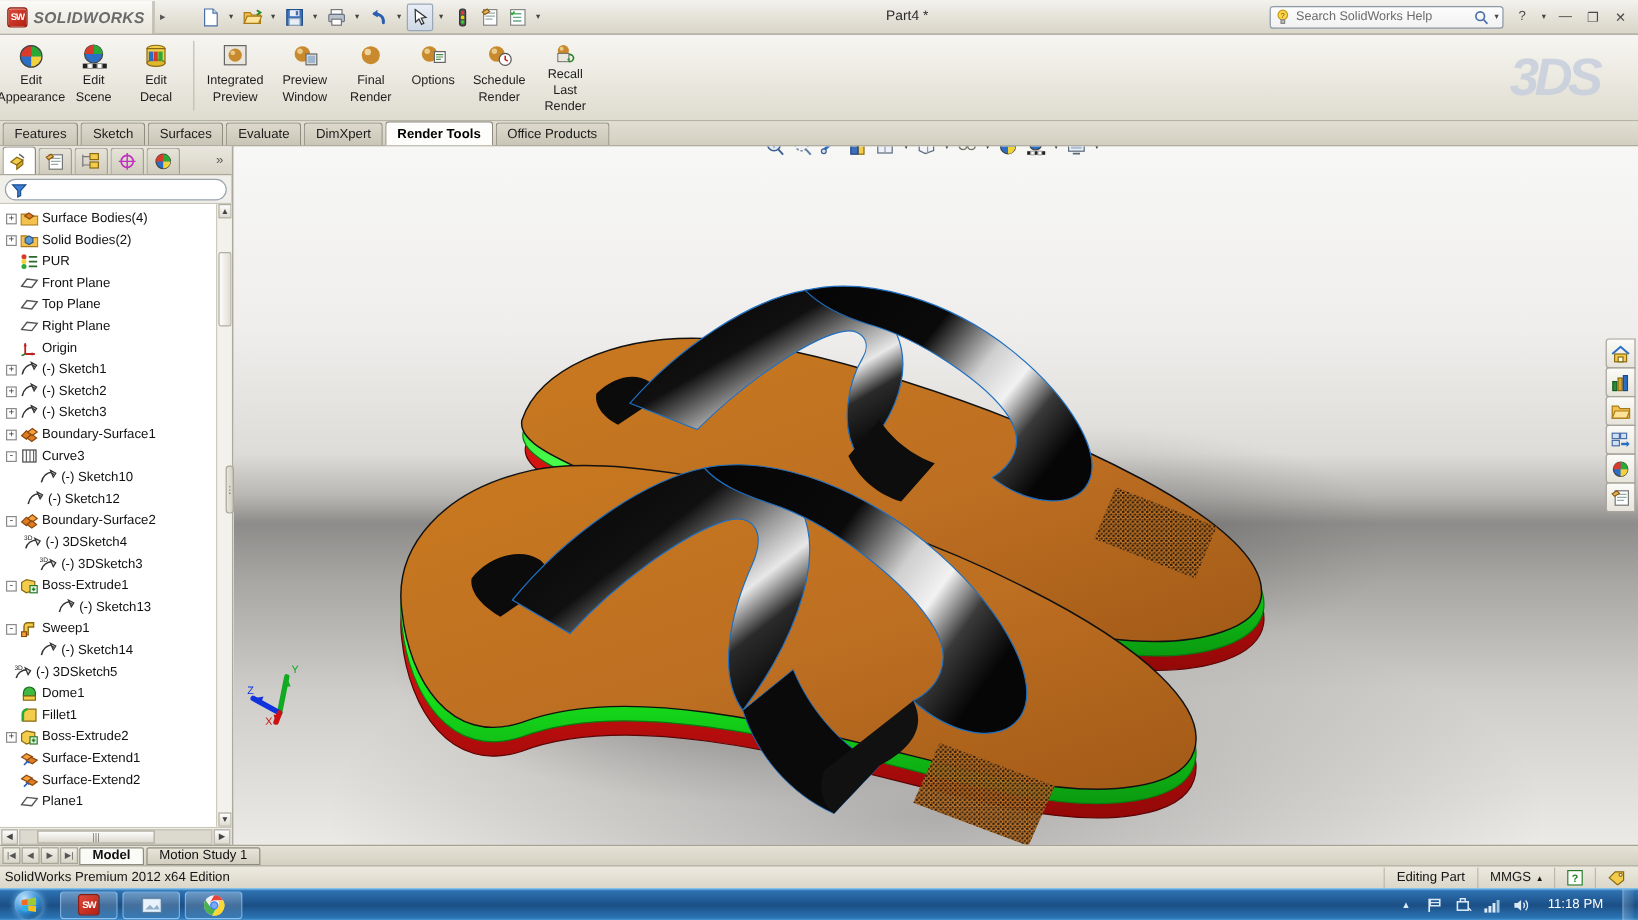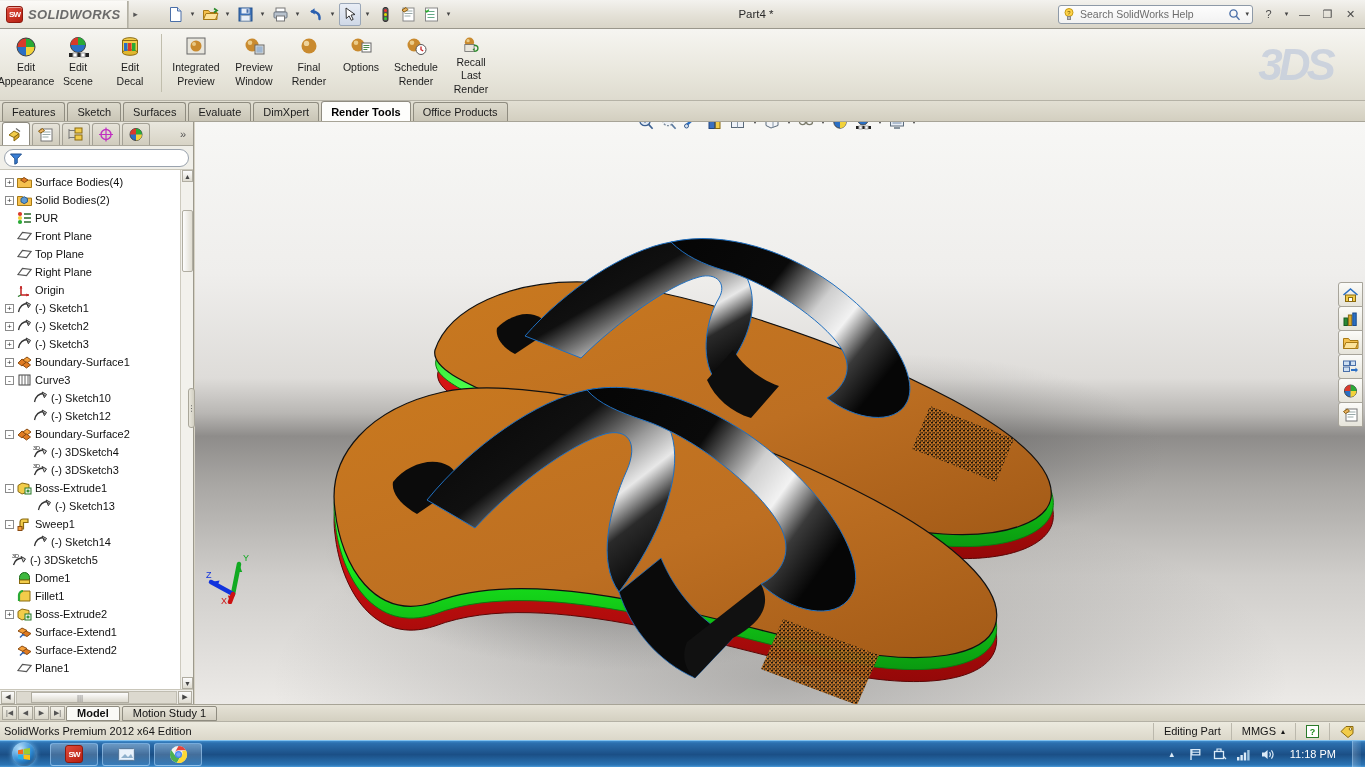--- a/index.html
+++ b/index.html
@@ -697,21 +697,21 @@
             <span class="nospace"></span>
             <span class="ticon">
               <svg width="15" height="14" viewBox="0 0 15 14">
                 <path d="M1.5 11C2.5 6 6 2.5 11 2.5" fill="none" stroke="#333" stroke-width="1.3"></path>
                 <path d="M9 1l4.5 2.4-2.1 3.3z" fill="#d9d9d9" stroke="#333"></path>
                 <path d="M10.2 3.5l2 1" stroke="#333"></path>
               </svg>
             </span>
             <span class="tlbl">(-) Sketch10</span>
           </div>
-          <div class="trow" style="padding-left: 21px;">
+          <div class="trow" style="padding-left: 10px;">
             <span class="nospace"></span>
             <span class="ticon">
               <svg width="15" height="14" viewBox="0 0 15 14">
                 <path d="M1.5 11C2.5 6 6 2.5 11 2.5" fill="none" stroke="#333" stroke-width="1.3"></path>
                 <path d="M9 1l4.5 2.4-2.1 3.3z" fill="#d9d9d9" stroke="#333"></path>
                 <path d="M10.2 3.5l2 1" stroke="#333"></path>
               </svg>
             </span>
             <span class="tlbl">(-) Sketch12</span>
           </div>
@@ -719,21 +719,21 @@
             <span class="expander">-</span>
             <span class="ticon">
               <svg width="15" height="14" viewBox="0 0 15 14">
                 <path d="M1 8l4-4 4 3-4 4z" fill="#e07b22" stroke="#8a4a10"></path>
                 <path d="M6 5l4-3 4 3-4 3z" fill="#f5a03a" stroke="#8a4a10"></path>
                 <path d="M5.5 10l4-3 4 3-4 3z" fill="#e07b22" stroke="#8a4a10"></path>
               </svg>
             </span>
             <span class="tlbl">Boundary-Surface2</span>
           </div>
-          <div class="trow" style="padding-left: 21px;">
+          <div class="trow" style="padding-left: 8px;">
             <span class="nospace"></span>
             <span class="ticon">
               <svg width="15" height="14" viewBox="0 0 15 14">
                 <text x="0" y="5" font-size="5.5" fill="#222" font-family="sans-serif">3D</text>
                 <path d="M1.5 12C2.5 8 6 5 11 5" fill="none" stroke="#333" stroke-width="1.3"></path>
                 <path d="M9 3.5l4.5 2.4-2.1 3.3z" fill="#d9d9d9" stroke="#333"></path>
               </svg>
             </span>
             <span class="tlbl">(-) 3DSketch4</span>
           </div>
@@ -752,21 +752,21 @@
             <span class="expander">-</span>
             <span class="ticon">
               <svg width="15" height="14" viewBox="0 0 15 14">
                 <path d="M1 4.5l4-2.5 7 1.5v7l-7 2.5-4-2.5z" fill="#f2cc4a" stroke="#8a6a10"></path>
                 <rect x="8" y="7" width="6" height="6" fill="#e8f4e8" stroke="#2a7a2a"></rect>
                 <path d="M11 8.5v3M9.5 10h3" stroke="#2a8a2a" stroke-width="1.3"></path>
               </svg>
             </span>
             <span class="tlbl">Boss-Extrude1</span>
           </div>
-          <div class="trow" style="padding-left: 25px;">
+          <div class="trow" style="padding-left: 36px;">
             <span class="nospace"></span>
             <span class="ticon">
               <svg width="15" height="14" viewBox="0 0 15 14">
                 <path d="M1.5 11C2.5 6 6 2.5 11 2.5" fill="none" stroke="#333" stroke-width="1.3"></path>
                 <path d="M9 1l4.5 2.4-2.1 3.3z" fill="#d9d9d9" stroke="#333"></path>
                 <path d="M10.2 3.5l2 1" stroke="#333"></path>
               </svg>
             </span>
             <span class="tlbl">(-) Sketch13</span>
           </div>

